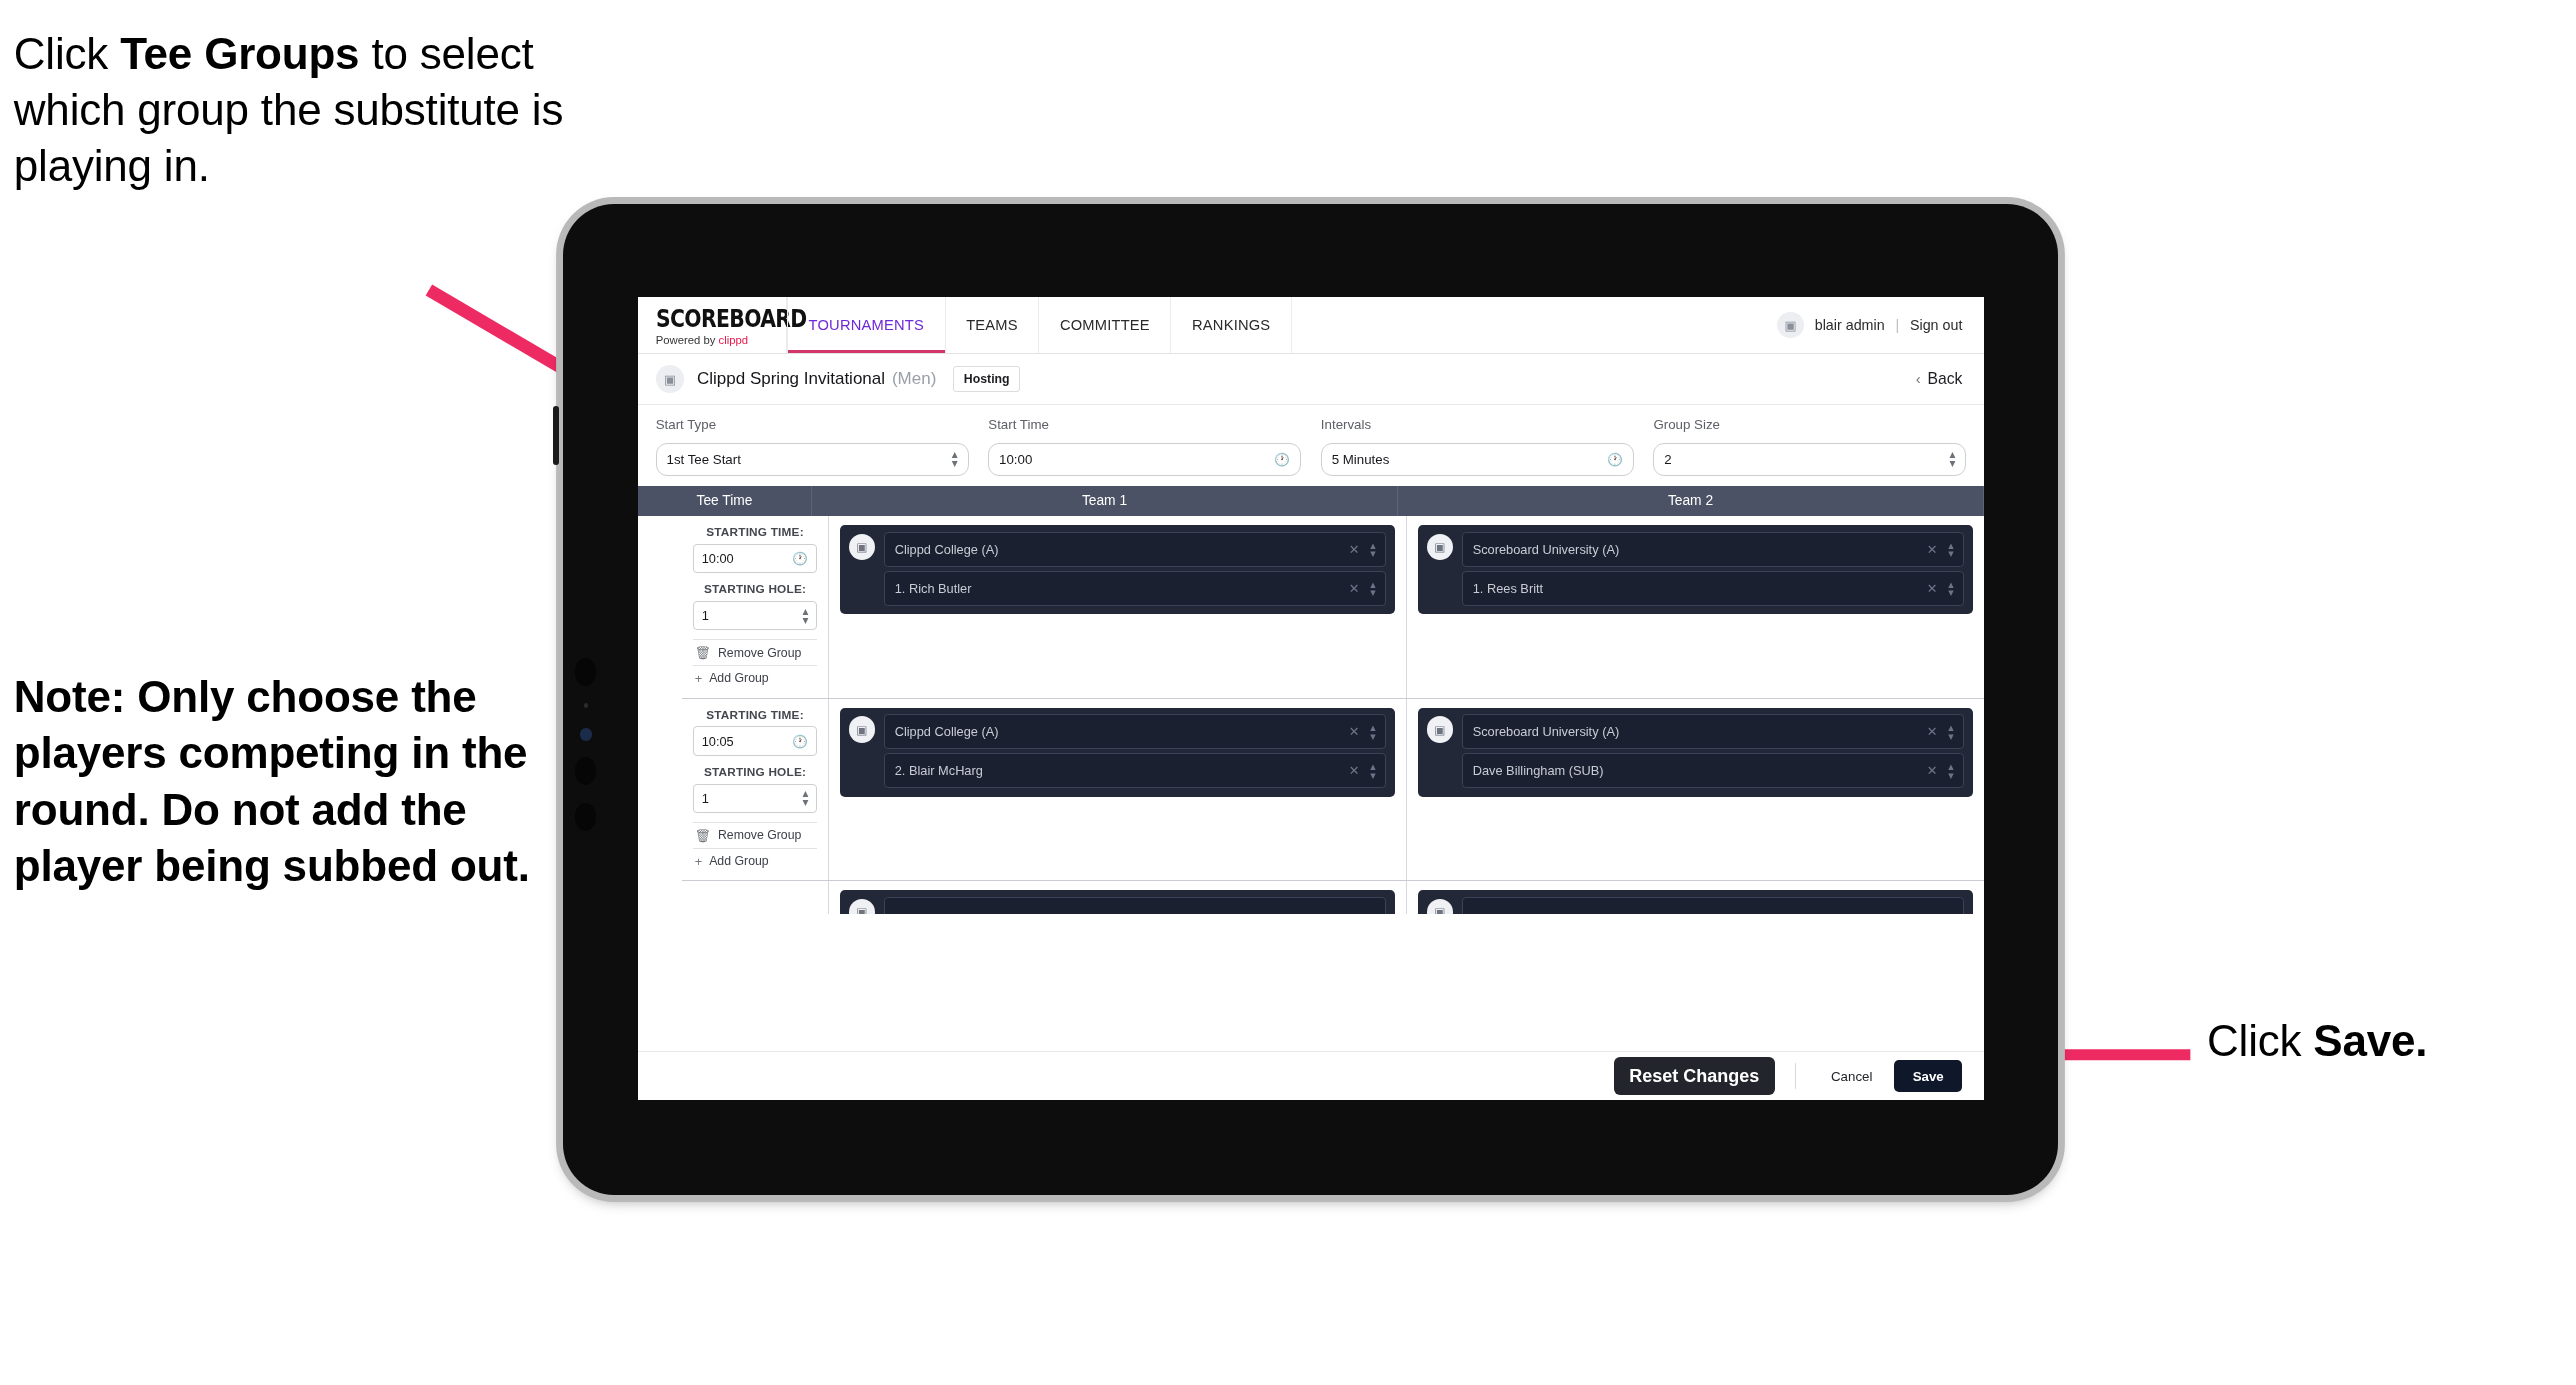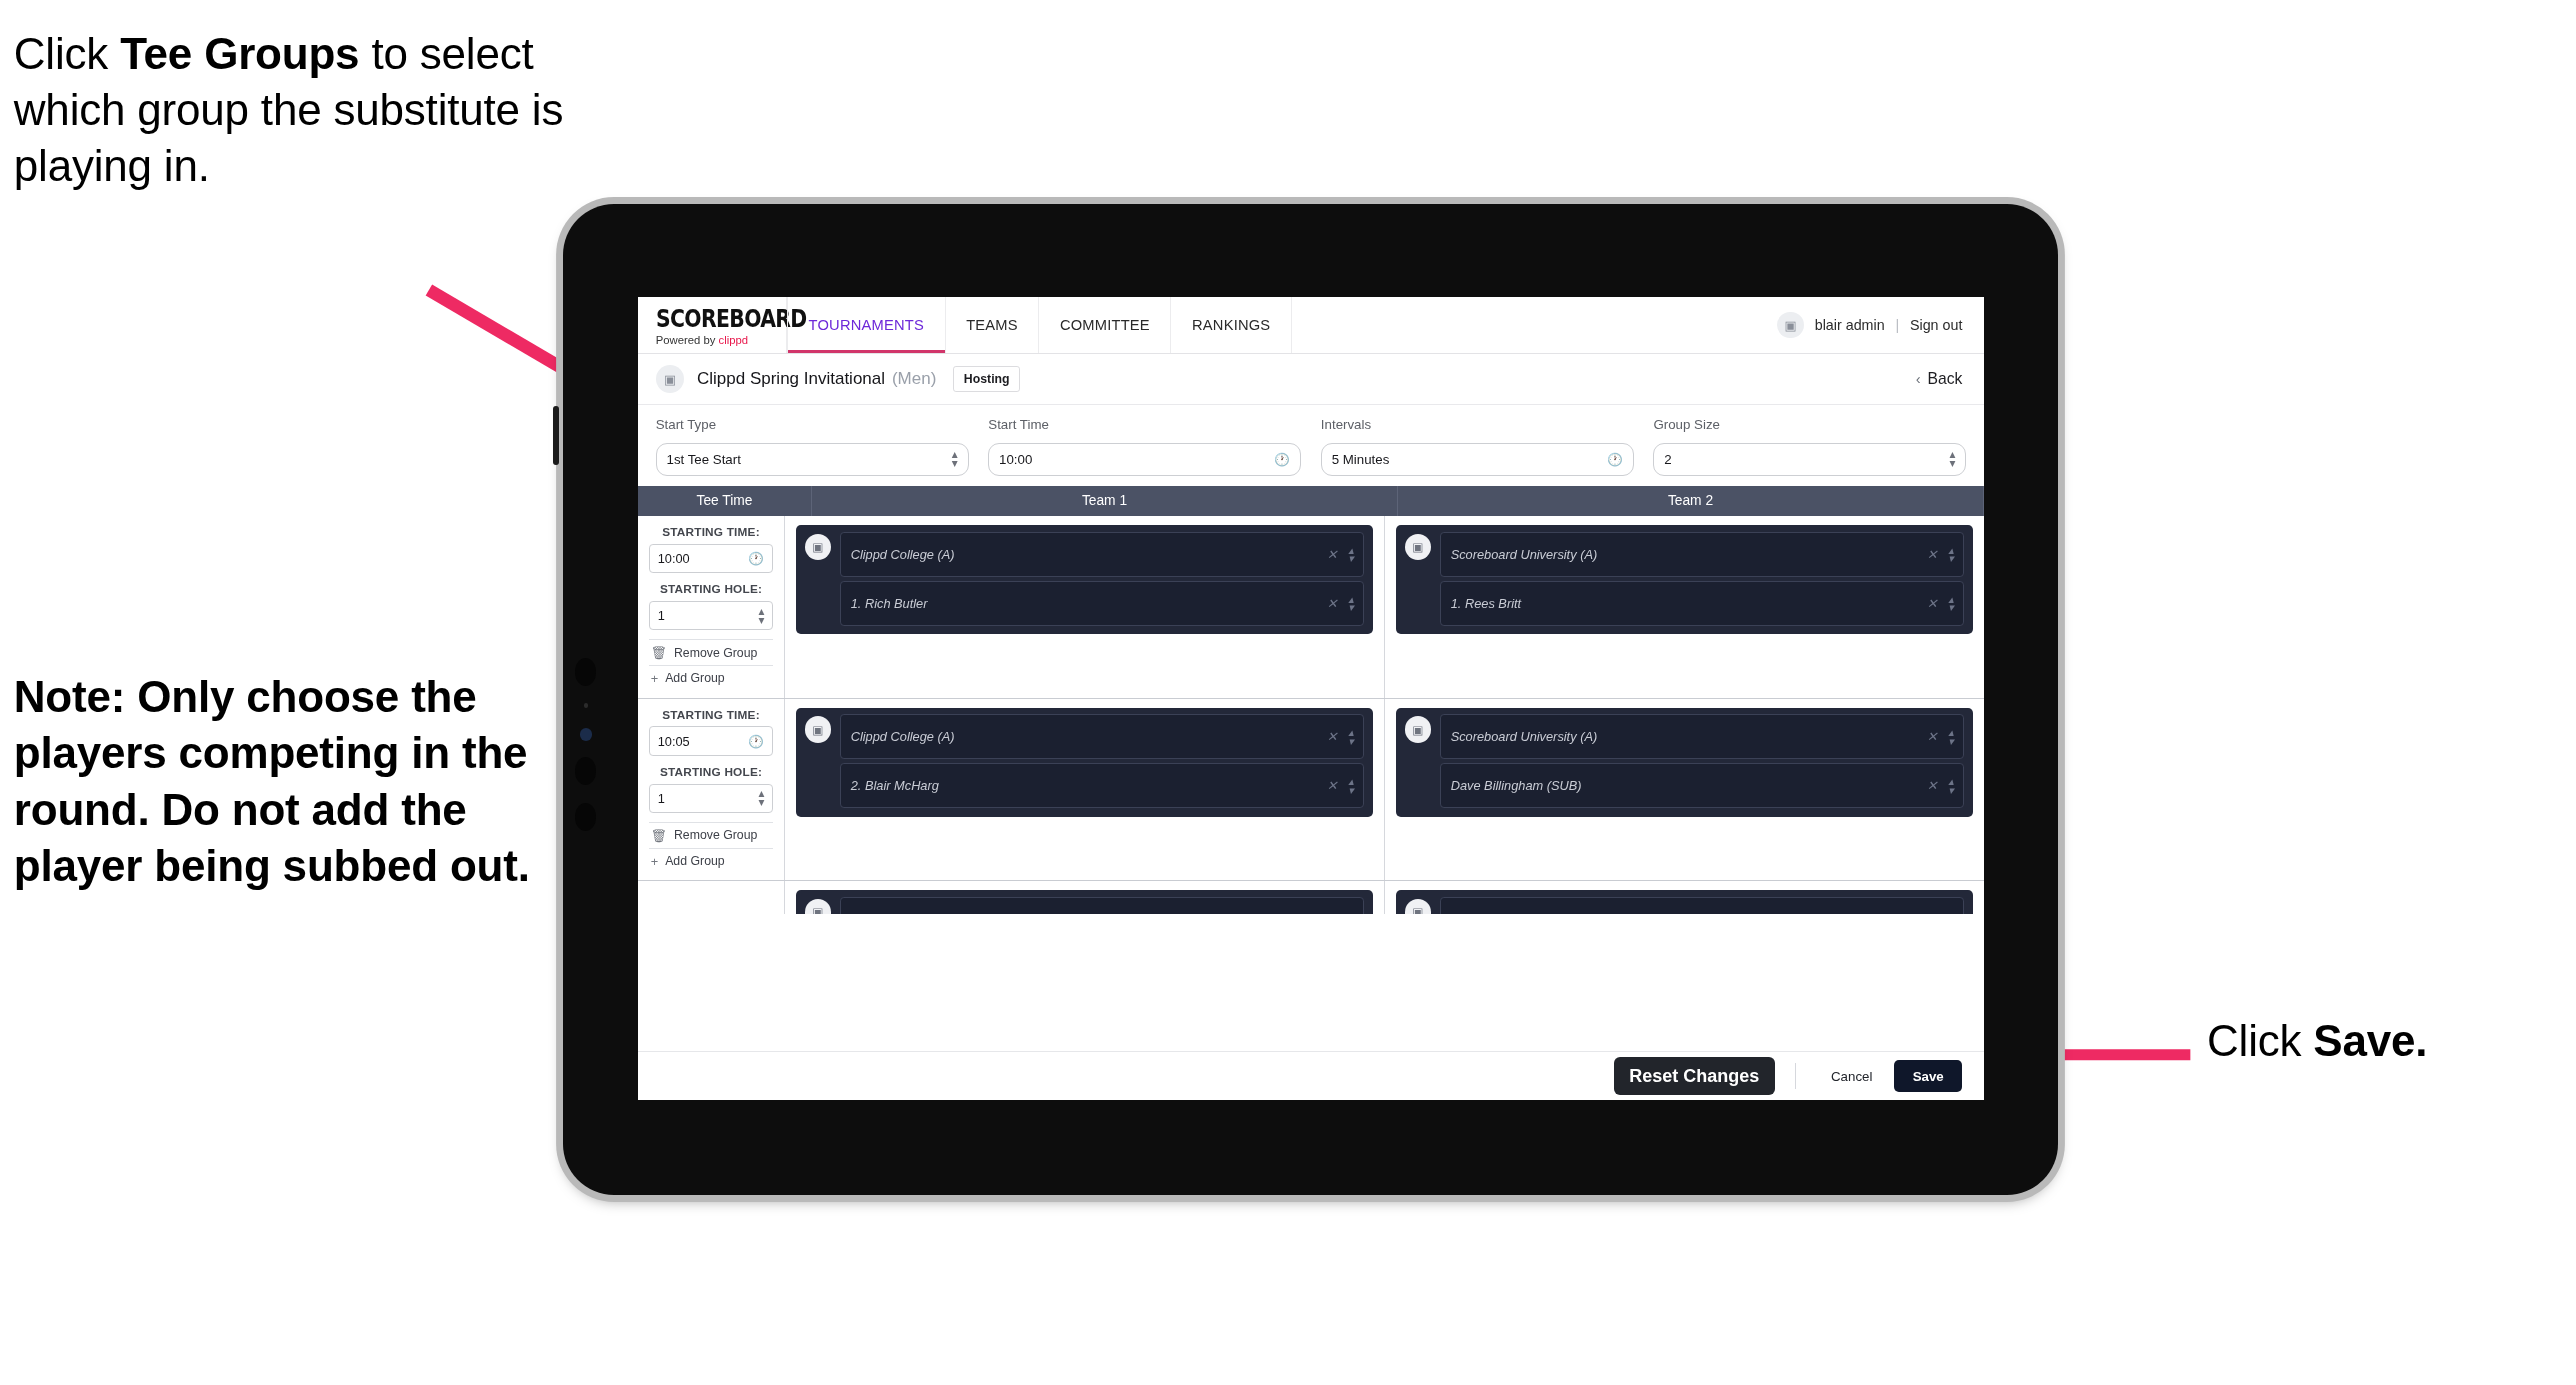--- a/index.html
+++ b/index.html
@@ -191,21 +191,21 @@
   }
   .th {
     color: #ffffff;
     font-size: 13.8px;
     display: flex; align-items: center; justify-content: center;
     border-right: 1px solid #5d6478;
   }
   .th-tee { width: 174px; }
   .th-team { flex: 1; }
 
-  .tbl-body { background: #fff; }
+  .tbl-body { background: #fff; padding-left: 44px; }
   .grp-row {
     display: flex;
     border-bottom: 1px solid #c9ccd2;
     min-height: 146px;
   }
   .grp-row.partial { min-height: 33px; max-height: 33px; overflow: hidden; border-bottom: none;}
 
   .tee-cell {
     width: 147px;
     padding: 8.8px 10.8px 6.9px 10.8px;
@@ -259,25 +259,24 @@
     display: flex; align-items: center; justify-content: center;
     color: #6f747f; font-size: 11.8px;
     flex-shrink: 0;
     margin-top: 2px;
   }
   .panel-rows { flex: 1; display: flex; flex-direction: column; gap: 3.9px; }
   .prow {
     background: #1b2030;
     border: 1px solid #3b4156;
     border-radius: 3.9px;
-    height: 45px;
+    height: 35px;
     display: flex; align-items: center;
     padding: 0 9.8px;
     cursor: pointer;
-    font-style: italic;
   }
   .prow .nm { flex: 1; font-size: 12.8px; color: #c9ccd5; }
   .prow .ctr { display: flex; align-items: center; gap: 10.8px; color: #6d7488; font-size: 12.8px; }
   .prow .ctr .sp { font-size: 10.8px; line-height: 0.8; display:flex; flex-direction:column; }
 
   
   .app-footer {
     position: absolute;
     left: 0; right: 0; bottom: 0;
     height: 49px;

